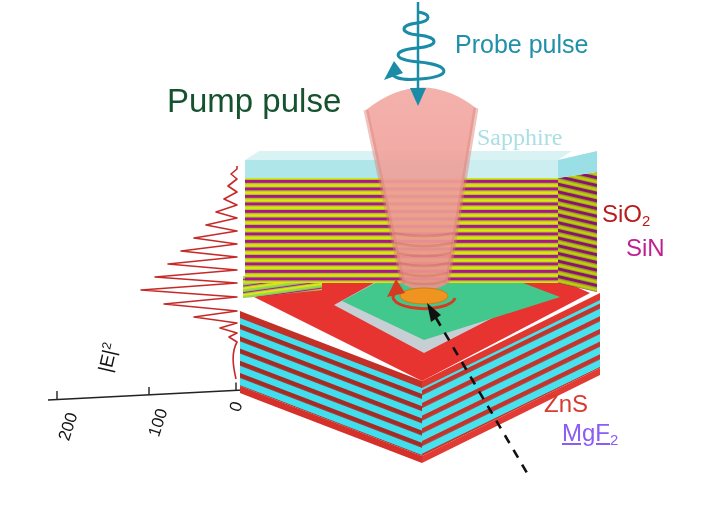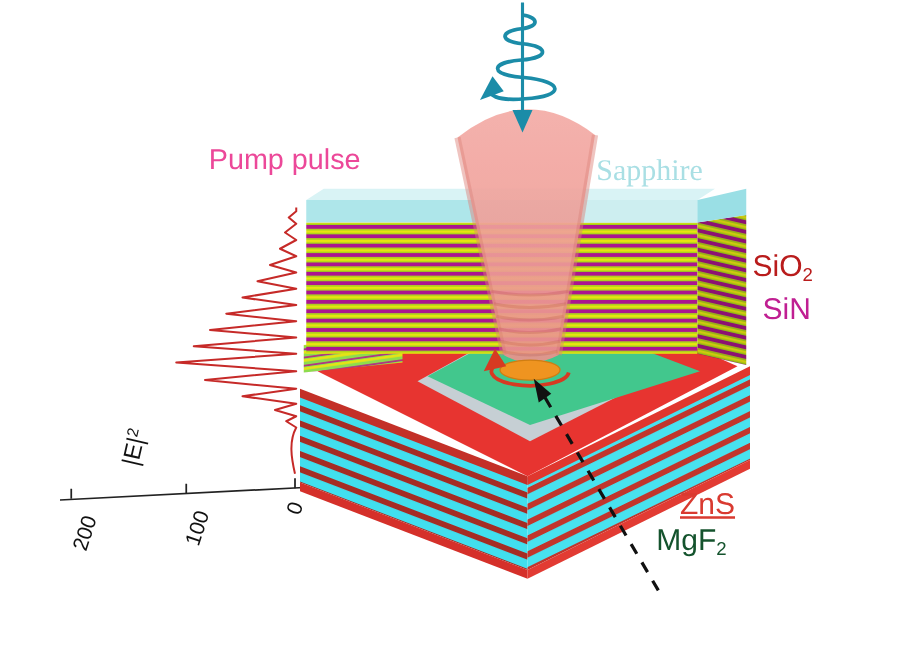--- a/index.html
+++ b/index.html
@@ -3,27 +3,27 @@
 <meta charset="utf-8">
 <style>
   html,body{margin:0;padding:0;background:#fff;}
   .scene{position:relative;width:720px;height:530px;background:#ffffff;overflow:hidden;
          font-family:"Liberation Sans", sans-serif;}
   .scene svg{position:absolute;left:0;top:0;}
   .lbl{position:absolute;white-space:nowrap;line-height:1;}
   .lbl sub,.lbl .sub{font-size:0.62em;}
   .sub{vertical-align:-0.28em;display:inline-block;}
   .sup{vertical-align:0.45em;display:inline-block;font-size:0.66em;}
-  .pump{left:167px;top:84px;font-size:23px;color:#ec4899;margin-top:32px;}
+  .pump{left:167px;top:84px;font-size:33px;color:#14532d;}
   .probe{left:455px;top:32px;font-size:25px;color:#1f90aa;}
   .sapphire{left:477px;top:125px;font-size:24px;color:#a9dfe4;font-family:Liberation Serif, serif;}
   .sio2{left:602px;top:202px;font-size:24px;color:#b91c1c;}
-  .sin{left:610px;top:236px;font-size:24px;color:#c01f92;}
-  .zns{left:544px;top:392px;font-size:24px;color:#d93a30;text-decoration:underline;}
-  .mgf2{left:525px;top:421px;font-size:24px;color:#14532d;}
+  .sin{left:626px;top:236px;font-size:24px;color:#c01f92;}
+  .zns{left:544px;top:392px;font-size:24px;color:#d93a30;}
+  .mgf2{left:562px;top:421px;font-size:24px;color:#8b5cf6;text-decoration:underline;}
   .sample{left:428px;top:487px;font-size:25px;color:#3d4f4a;}
   .sample .hbn{color:#33b877;}
   .sample .wse{color:#e0a13e;}
   .sample .pmma{color:#9ca7ae;}
   .tick{font-size:17px;color:#111;width:44px;text-align:center;transform:rotate(-72deg);}
   .t200{left:46px;top:418px;}
   .t100{left:136px;top:414px;}
   .t0{left:214px;top:398px;}
   .eaxis{left:93px;top:348px;font-size:19px;color:#111;transform:rotate(-77deg);}
 </style>
@@ -130,20 +130,21 @@
     <g stroke="#1b8ca8" fill="none">
       <path d="M418,2 L418,88" stroke-width="2.5"></path>
       <polygon points="410,88 426,88 418,106" fill="#1b8ca8" stroke="none"></polygon>
       <path d="M418,12 C431,14 432,21 417,23 C400,25 399,33 418,35 C439,37 440,46 417,48
                C392,50 391,60 419,62 C451,65 453,77 420,79 C398,81 389,76 392,70" stroke-width="3"></path>
       <polygon points="384,80 394,61 403,73" fill="#1b8ca8" stroke="none"></polygon>
     </g>
   </svg>
 
   <div class="lbl pump">Pump pulse</div>
+  <div class="lbl probe">Probe pulse</div>
   <div class="lbl sapphire">Sapphire</div>
   <div class="lbl sio2"><span>SiO</span><span class="sub">2</span></div>
   <div class="lbl sin">SiN</div>
   <div class="lbl zns">ZnS</div>
   <div class="lbl mgf2"><span>MgF</span><span class="sub">2</span></div>
 
   <div class="lbl tick t200">200</div>
   <div class="lbl tick t100">100</div>
   <div class="lbl tick t0">0</div>
   <div class="lbl eaxis"><span>|E|</span><span class="sup">2</span></div>

